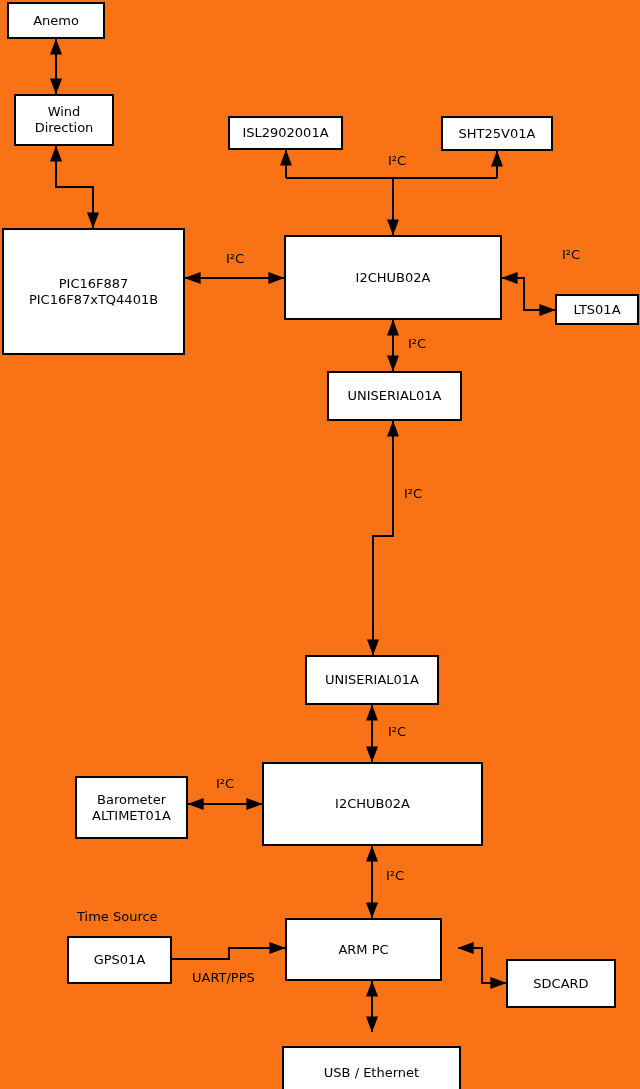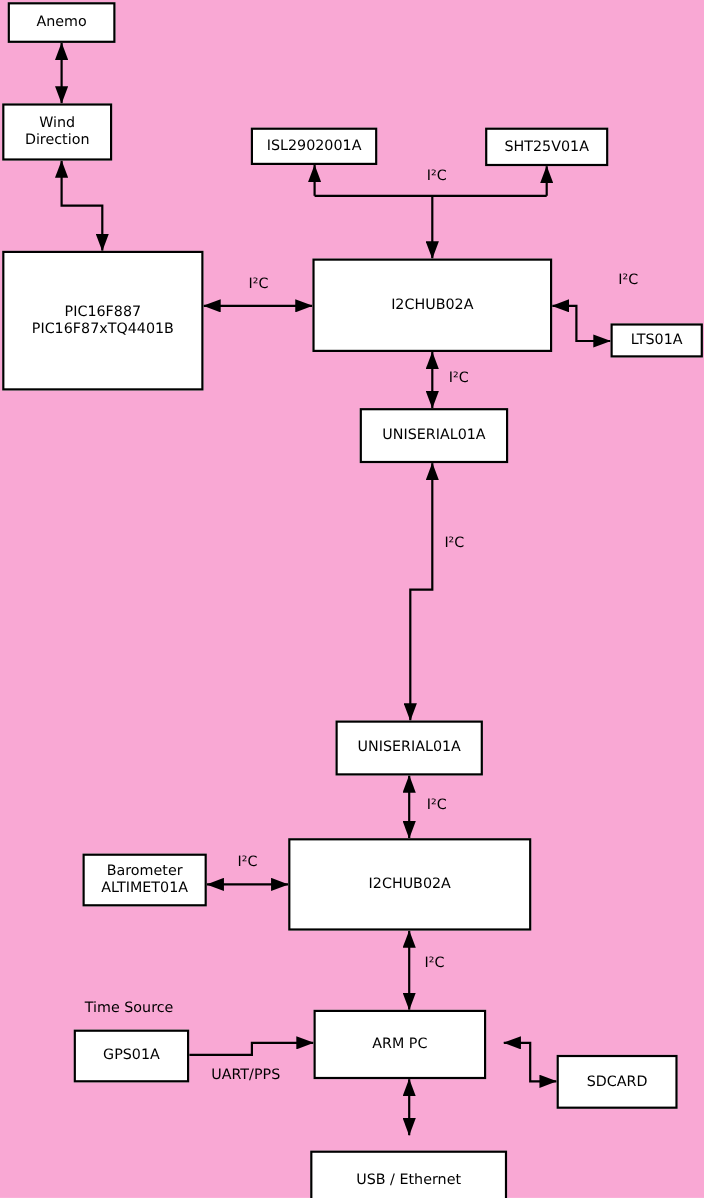--- a/index.html
+++ b/index.html
@@ -1,20 +1,20 @@
 <!DOCTYPE html>
 <html><head>
 <meta charset="utf-8">
 <style>
   html, body { margin: 0; padding: 0; background: #ffffff; }
   .canvas {
     position: relative;
     width: 640px;
     height: 1089px;
-    background: #f9a8d4;
+    background: #f97316;
     font-family: "DejaVu Sans", sans-serif;
     color: #000000;
     overflow: hidden;
   }
   svg.edges {
     position: absolute;
     left: 0; top: 0;
     width: 640px; height: 1089px;
   }
   .node {
@@ -32,30 +32,30 @@
     white-space: nowrap;
   }
   .edge-label {
     position: absolute;
     font-size: 13px;
     line-height: 14px;
     white-space: nowrap;
   }
   
   .n-anemo      { left: 7px;   top: 2px;    width: 98px;  height: 37px; }
-  .n-wind       { left: 2px;   top: 94px;   width: 100px; height: 52px; }
+  .n-wind       { left: 14px;   top: 94px;   width: 100px; height: 52px; }
   .n-pic        { left: 2px;   top: 228px;  width: 183px; height: 127px; }
   .n-isl        { left: 228px; top: 116px;  width: 115px; height: 34px; }
   .n-sht        { left: 441px; top: 116px;  width: 112px; height: 35px; }
   .n-hub1       { left: 284px; top: 235px;  width: 218px; height: 85px; }
   .n-lts        { left: 555px; top: 294px;  width: 84px;  height: 31px; }
   .n-uni1       { left: 327px; top: 371px;  width: 135px; height: 50px; }
   .n-uni2       { left: 305px; top: 655px;  width: 134px; height: 50px; }
   .n-hub2       { left: 262px; top: 762px;  width: 221px; height: 84px; }
-  .n-baro       { left: 75px;  top: 776px;  width: 113px; height: 48px; }
+  .n-baro       { left: 75px;  top: 776px;  width: 113px; height: 63px; }
   .n-gps        { left: 67px;  top: 936px;  width: 105px; height: 48px; }
   .n-armpc      { left: 285px; top: 918px;  width: 157px; height: 63px; }
   .n-sdcard     { left: 506px; top: 959px;  width: 110px; height: 49px; }
   .n-usb        { left: 282px; top: 1032px; width: 179px; height: 53px; margin-top: 14px; }
   
   .l-i2c-top      { left: 388px; top: 154px; }
   .l-i2c-pic-hub1 { left: 226px; top: 252px; }
   .l-i2c-hub1-lts { left: 562px; top: 248px; }
   .l-i2c-hub1-uni { left: 408px; top: 337px; }
   .l-i2c-long     { left: 404px; top: 487px; }

